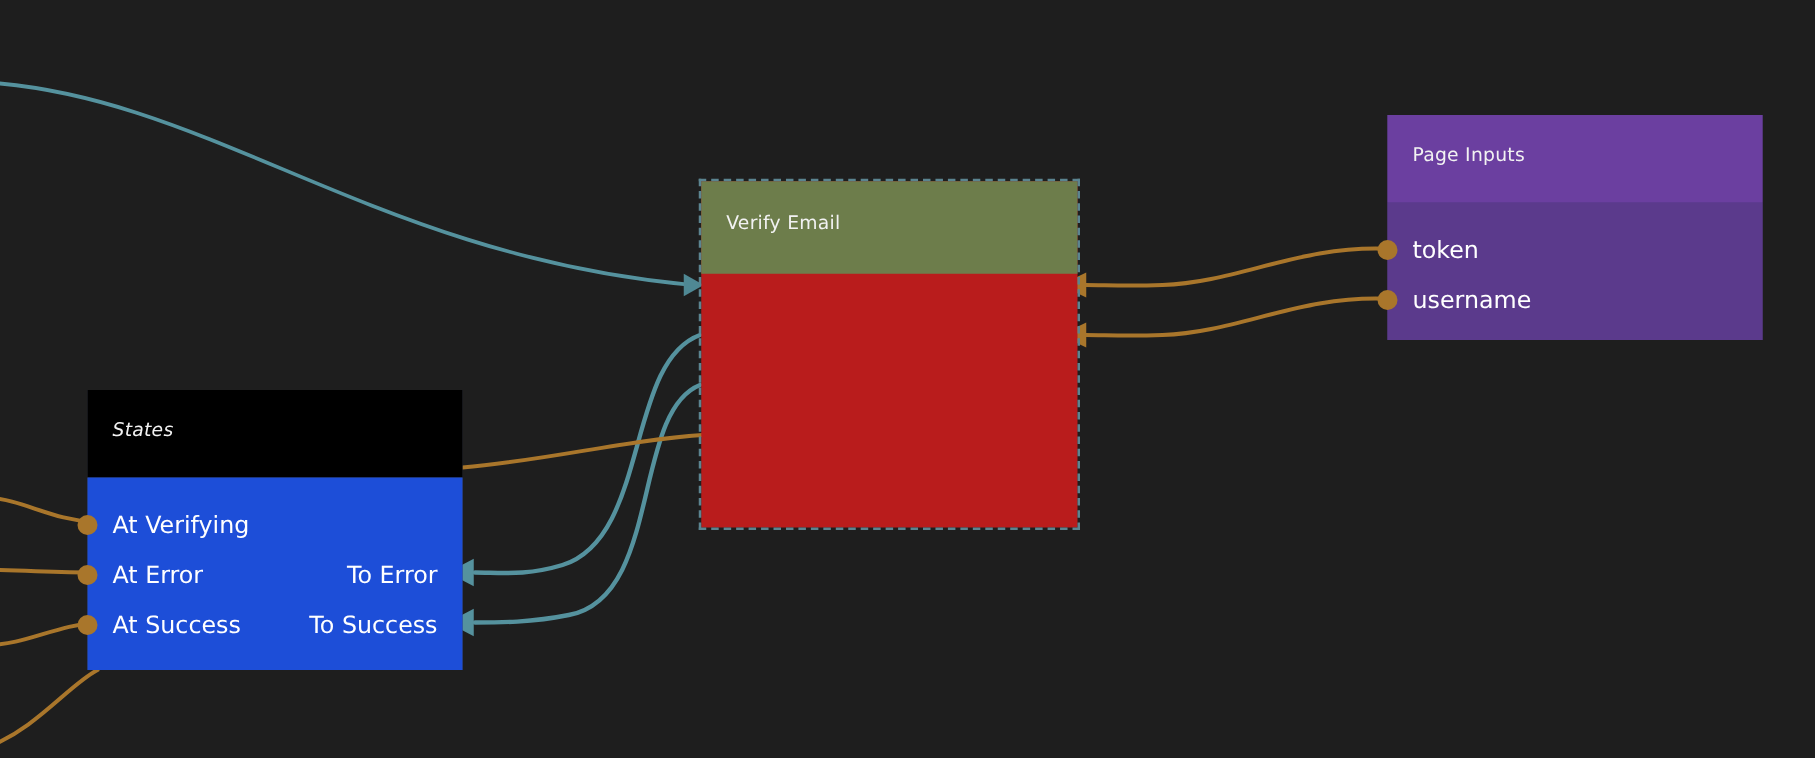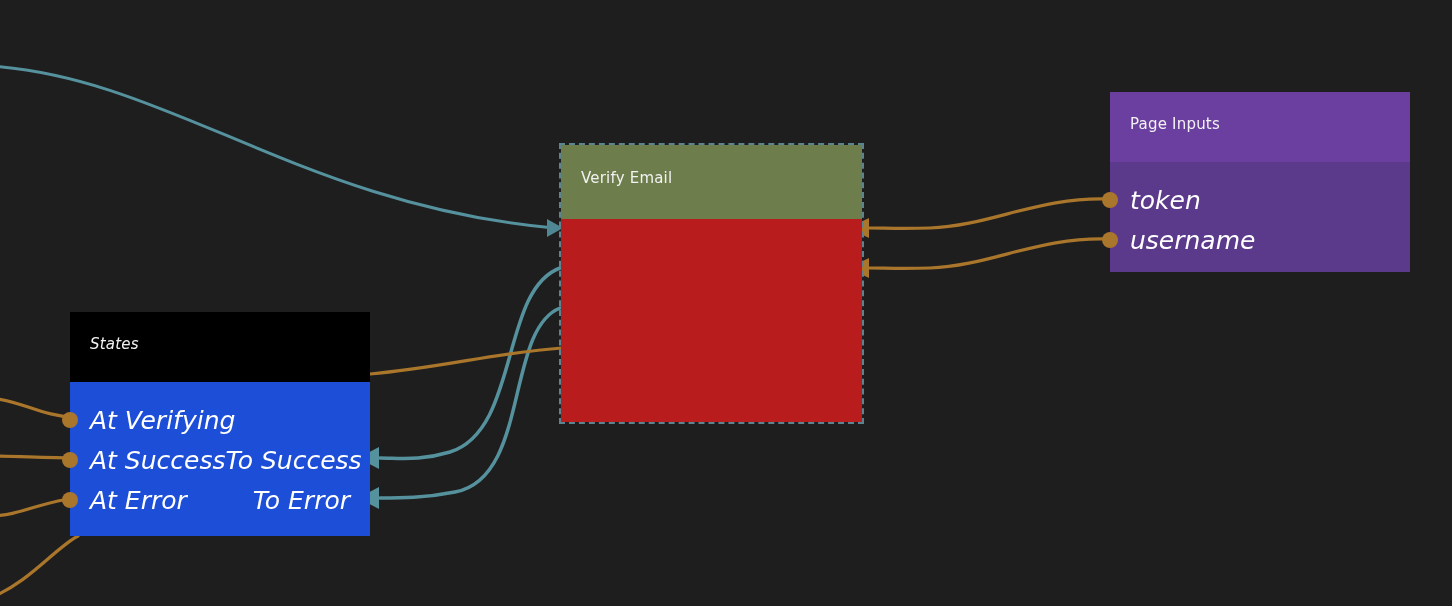--- a/index.html
+++ b/index.html
@@ -41,25 +41,24 @@
   }
   .port-row {
     position: relative;
     height: 40px;
     display: flex;
     align-items: center;
     justify-content: space-between;
     padding: 0 20px;
   }
   .port-label {
-    font-size: 25px;
+    font-size: 19px;
     color: #ffffff;
     line-height: 1;
     white-space: nowrap;
-    font-style: italic;
   }
   .port-label.out { margin-left: auto; }
 
   
   #node-verify-email {
     left: 561px;
     top: 121px;
     width: 301px;
     height: 277px;
     background: #b91c1c;
@@ -191,28 +190,28 @@
     </div>
     <div class="node-body">
 
       <div class="port-row">
         <span class="port left data-orange"></span>
         <span class="port-label">At Verifying</span>
       </div>
 
       <div class="port-row">
         <span class="port left data-orange"></span>
+        <span class="port-label">At Error</span>
+        <span class="port-label out">To Error</span>
+      </div>
+
+      <div class="port-row">
+        <span class="port left data-orange"></span>
         <span class="port-label">At Success</span>
         <span class="port-label out">To Success</span>
-      </div>
-
-      <div class="port-row">
-        <span class="port left data-orange"></span>
-        <span class="port-label">At Error</span>
-        <span class="port-label out">To Error</span>
       </div>
 
     </div>
   </div>
 
   <div class="node" id="node-page-inputs">
     <div class="node-header">
       <span>Page Inputs</span>
     </div>
     <div class="node-body">

